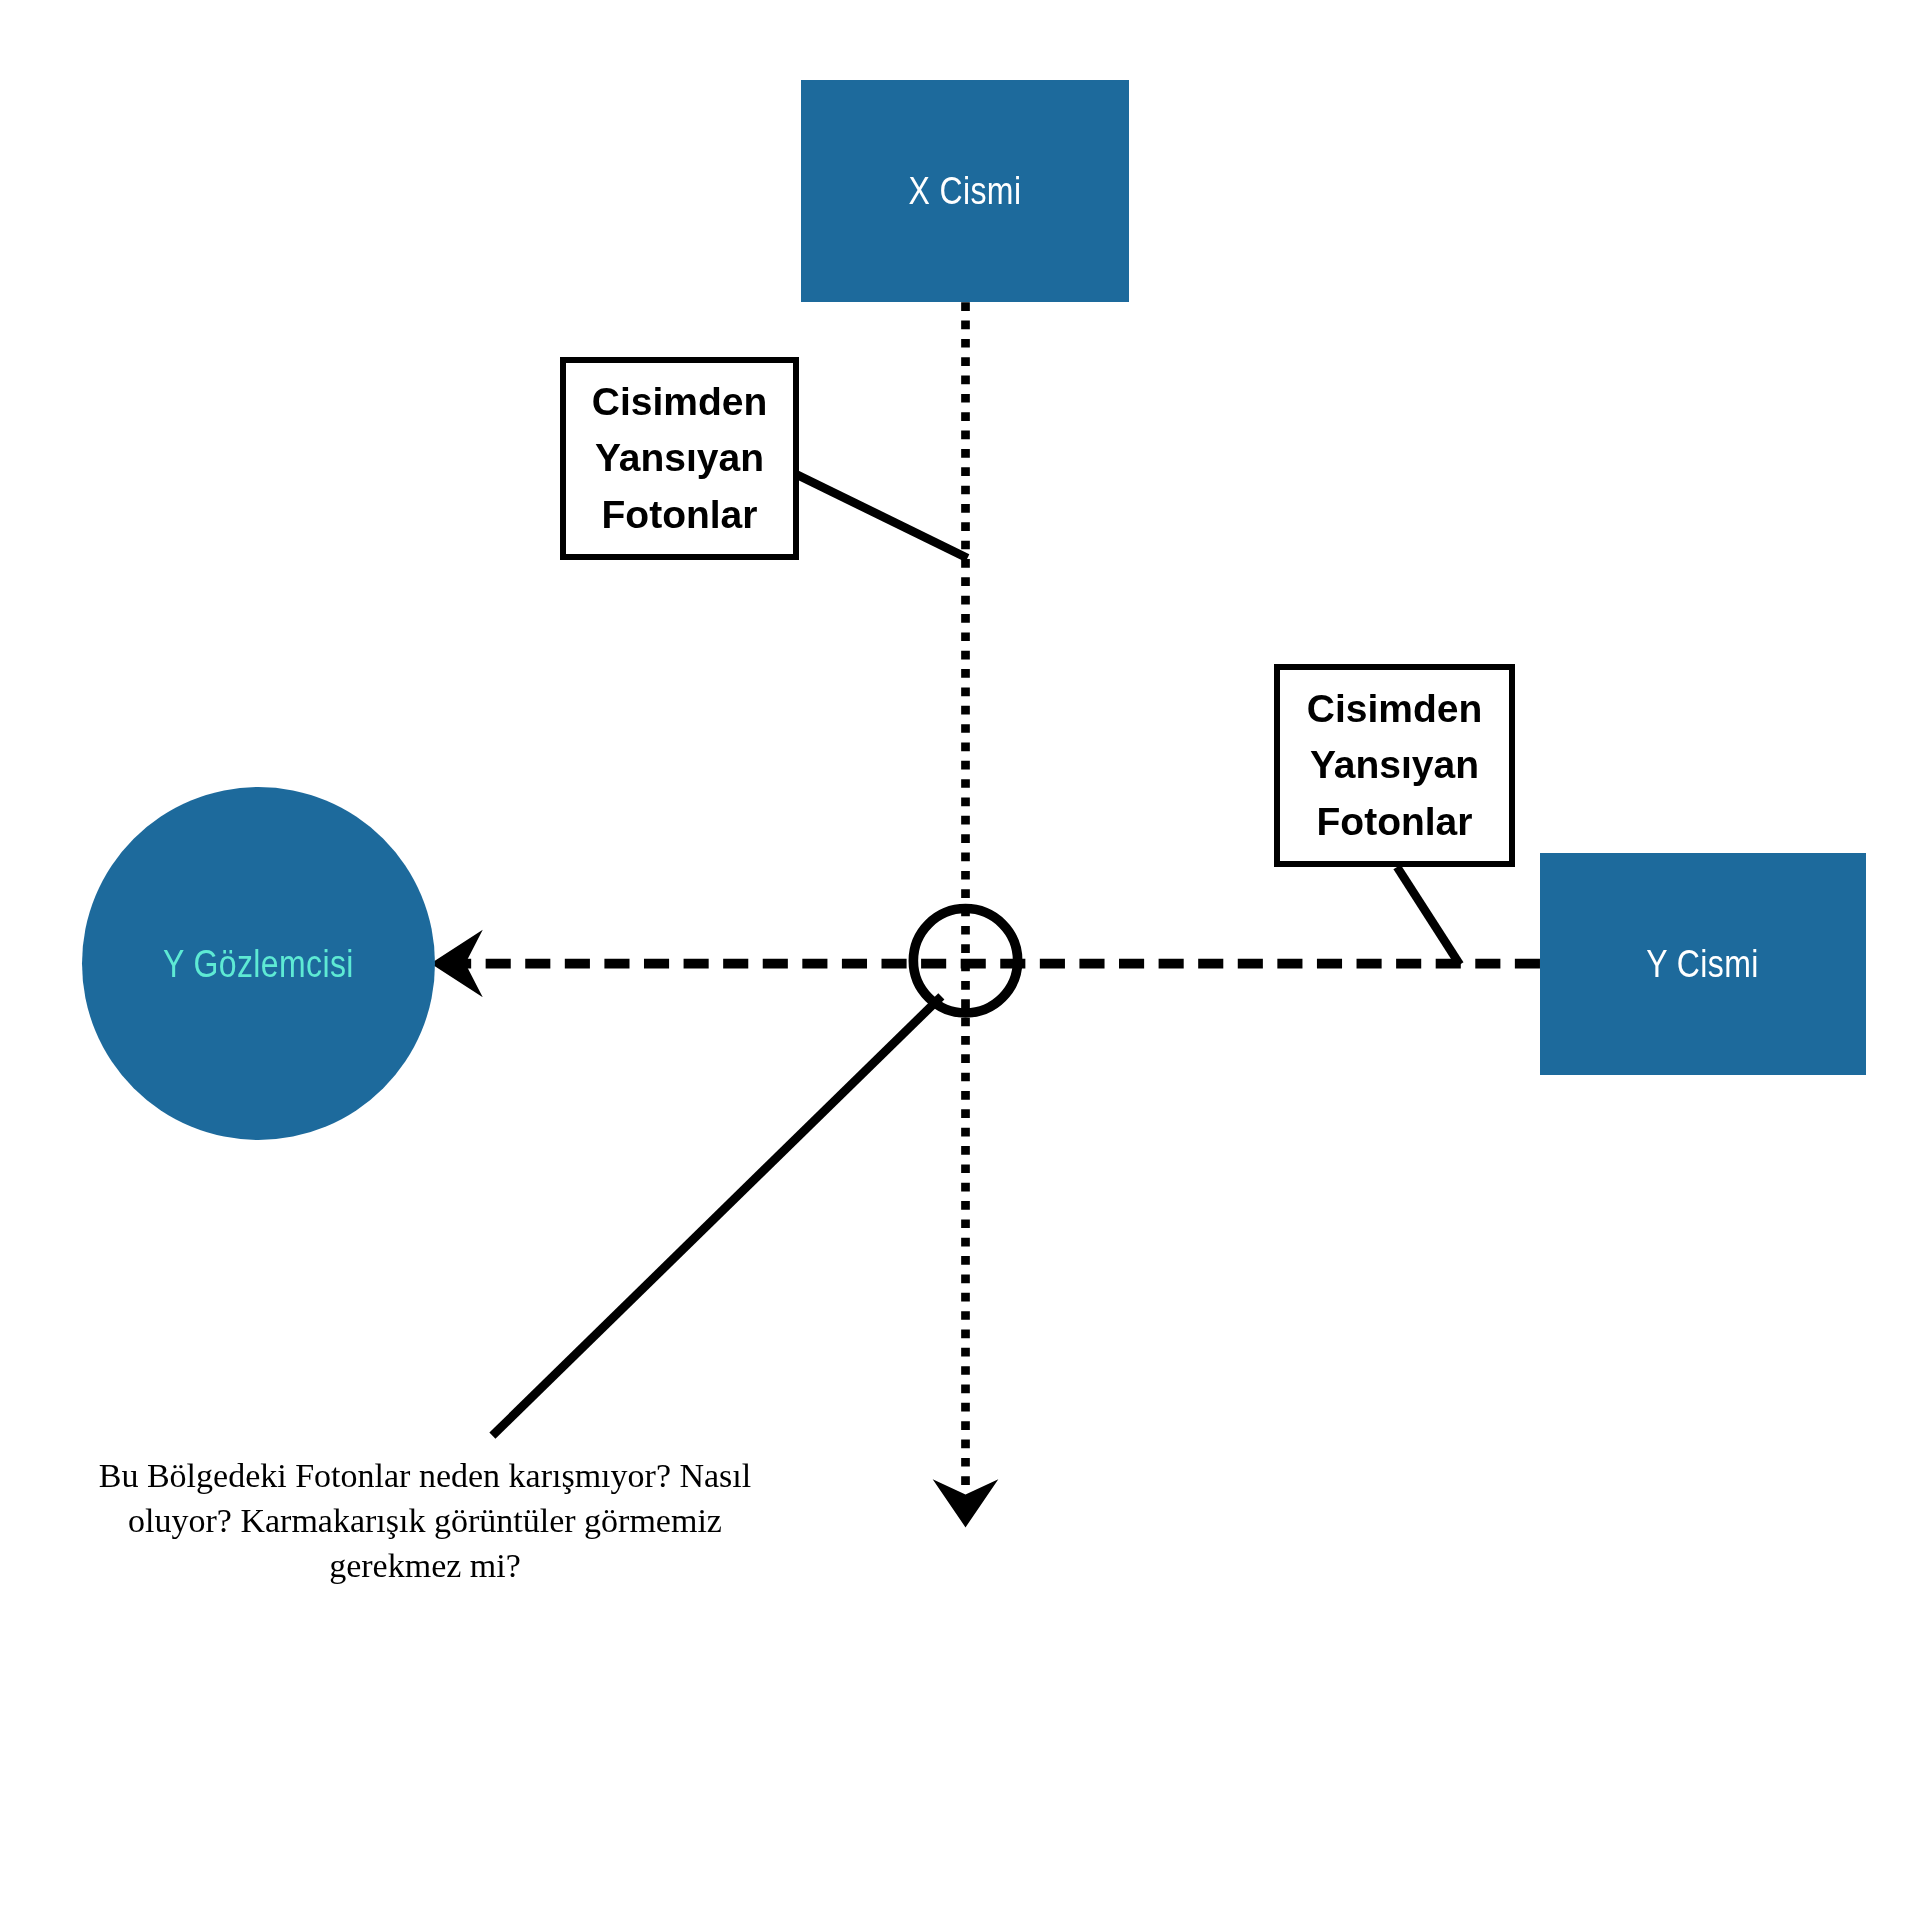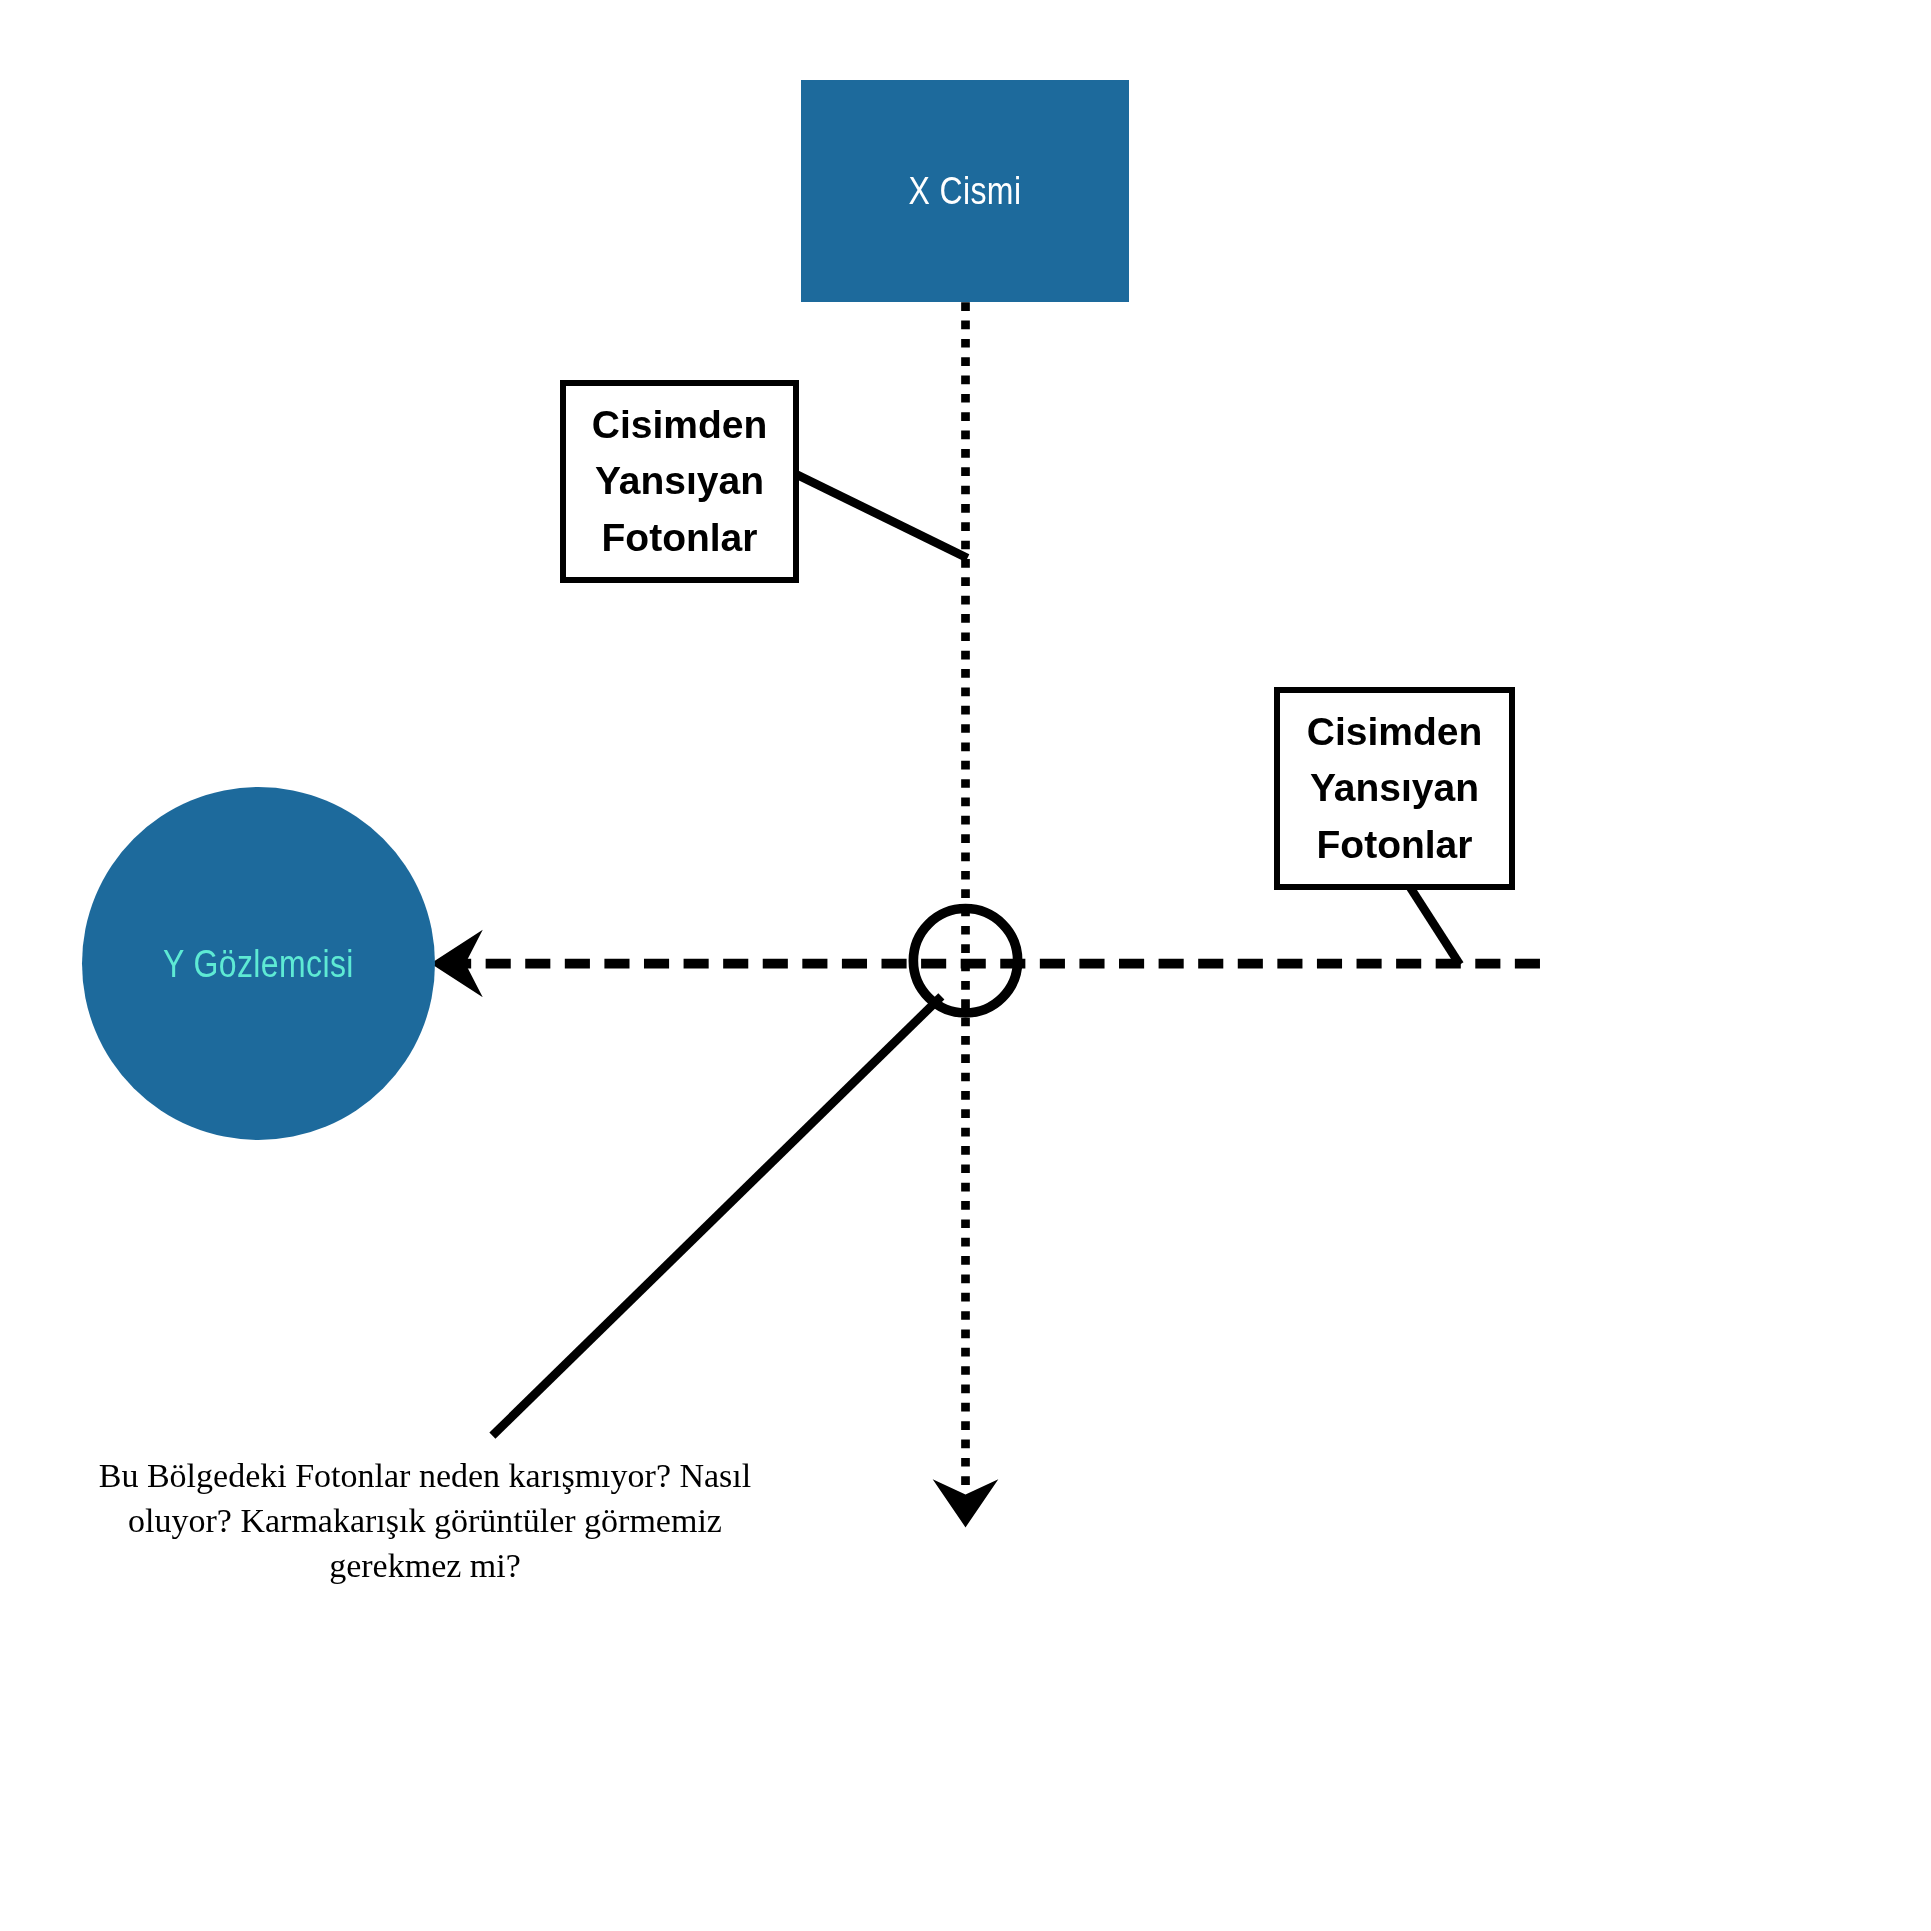--- a/index.html
+++ b/index.html
@@ -71,21 +71,20 @@
     display: flex;
     flex-direction: column;
     align-items: center;
     justify-content: center;
     color: #000000;
     font-family: "Liberation Sans", sans-serif;
     font-weight: bold;
     font-size: 39px;
     line-height: 1.45;
     text-align: center;
-    margin-top: 23px;
   }
   #callout-left  { left: 560px;  top: 357px; width: 239px; height: 203px; }
   #callout-right { left: 1274px; top: 664px; width: 241px; height: 203px; }
 
   
   #question-text {
     position: absolute;
     left: 58px;
     top: 1453px;
     width: 734px;
@@ -116,20 +115,23 @@
 
     <line x1="1447" y1="898" x2="1512" y2="999" stroke="#000000" stroke-width="9" stroke-linecap="butt"></line>
 
     <line x1="975" y1="1032" x2="510" y2="1487" stroke="#000000" stroke-width="9" stroke-linecap="butt"></line>
   </svg>
 
   <div class="node-box" id="box-x-cismi">
     <span class="node-label">X Cismi</span>
   </div>
 
+  <div class="node-box" id="box-y-cismi">
+    <span class="node-label">Y Cismi</span>
+  </div>
 
   <div class="node-circle" id="circle-y-gozlemcisi">
     <span class="node-label">Y Gözlemcisi</span>
   </div>
 
 
   <div class="callout" id="callout-left">
     <span>Cisimden</span>
     <span>Yansıyan</span>
     <span>Fotonlar</span>

